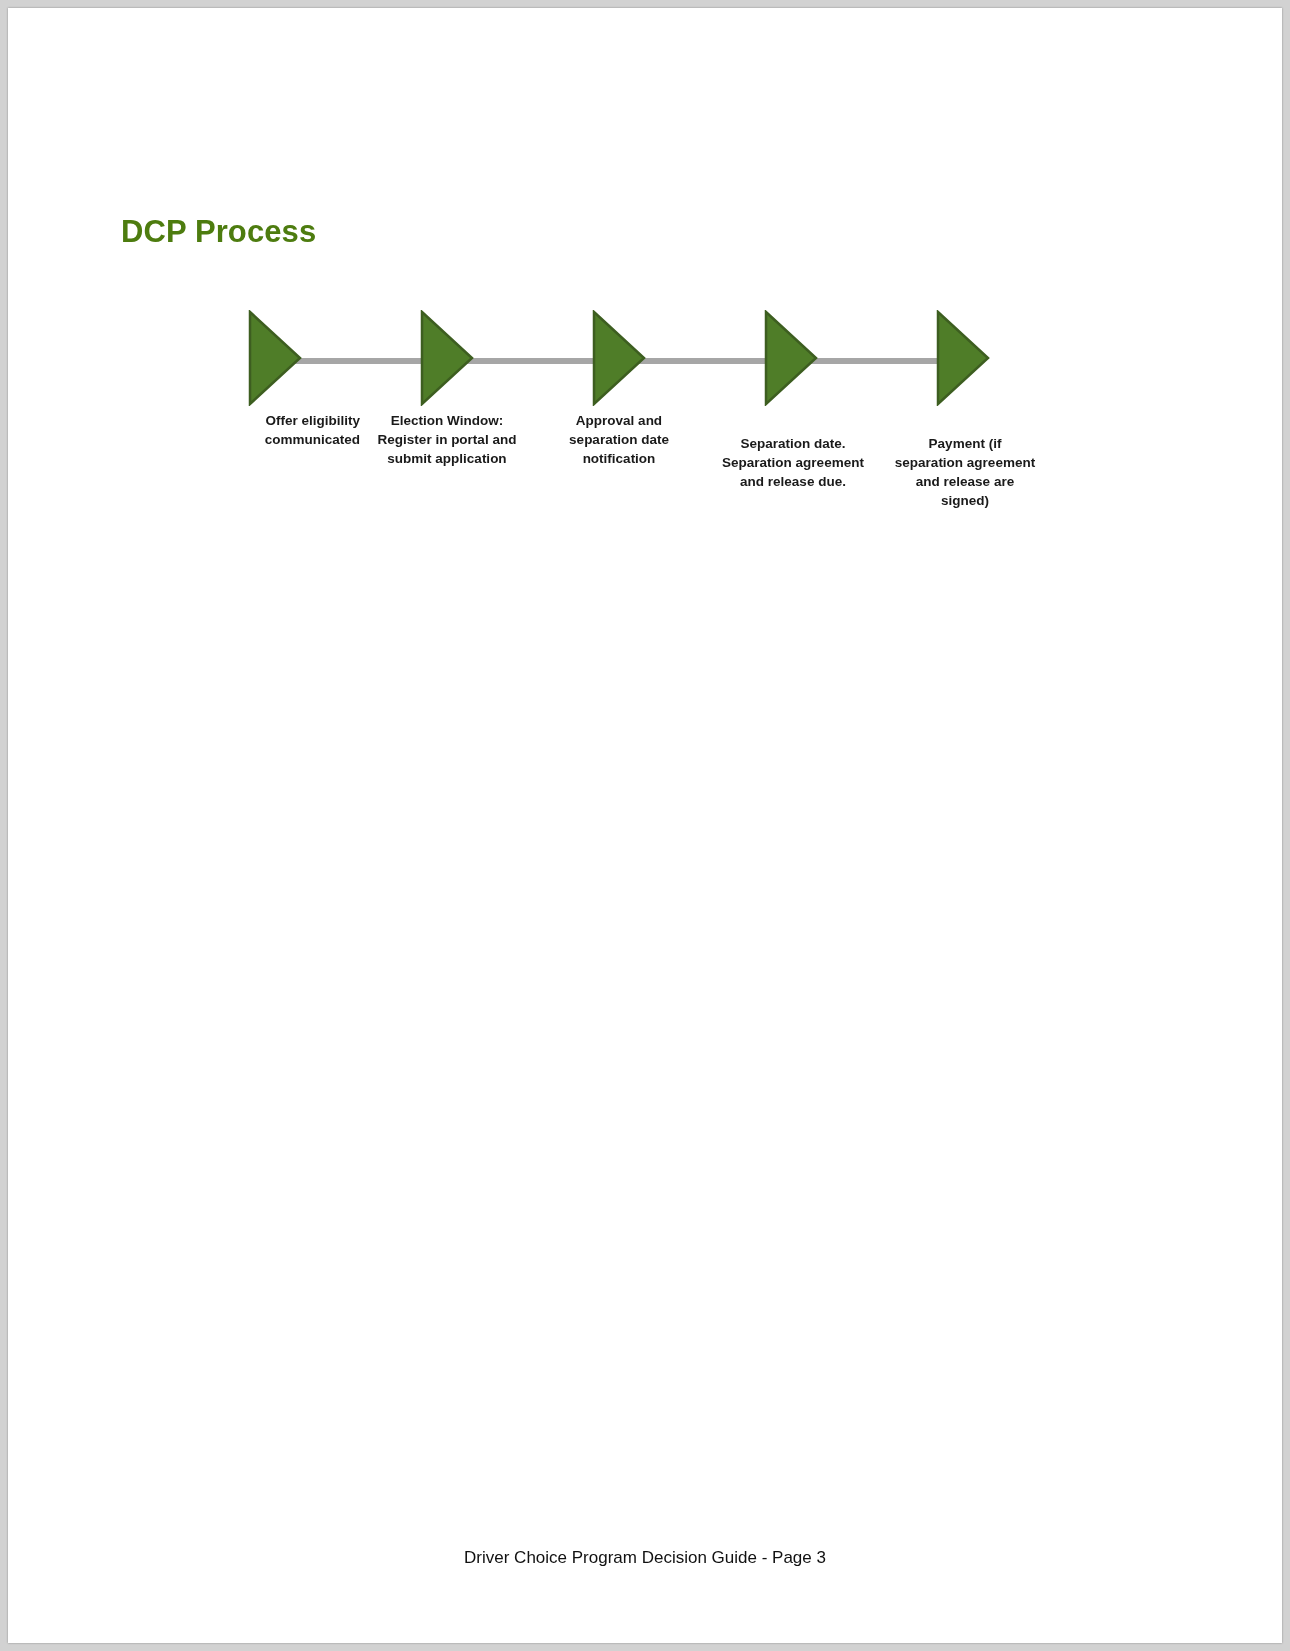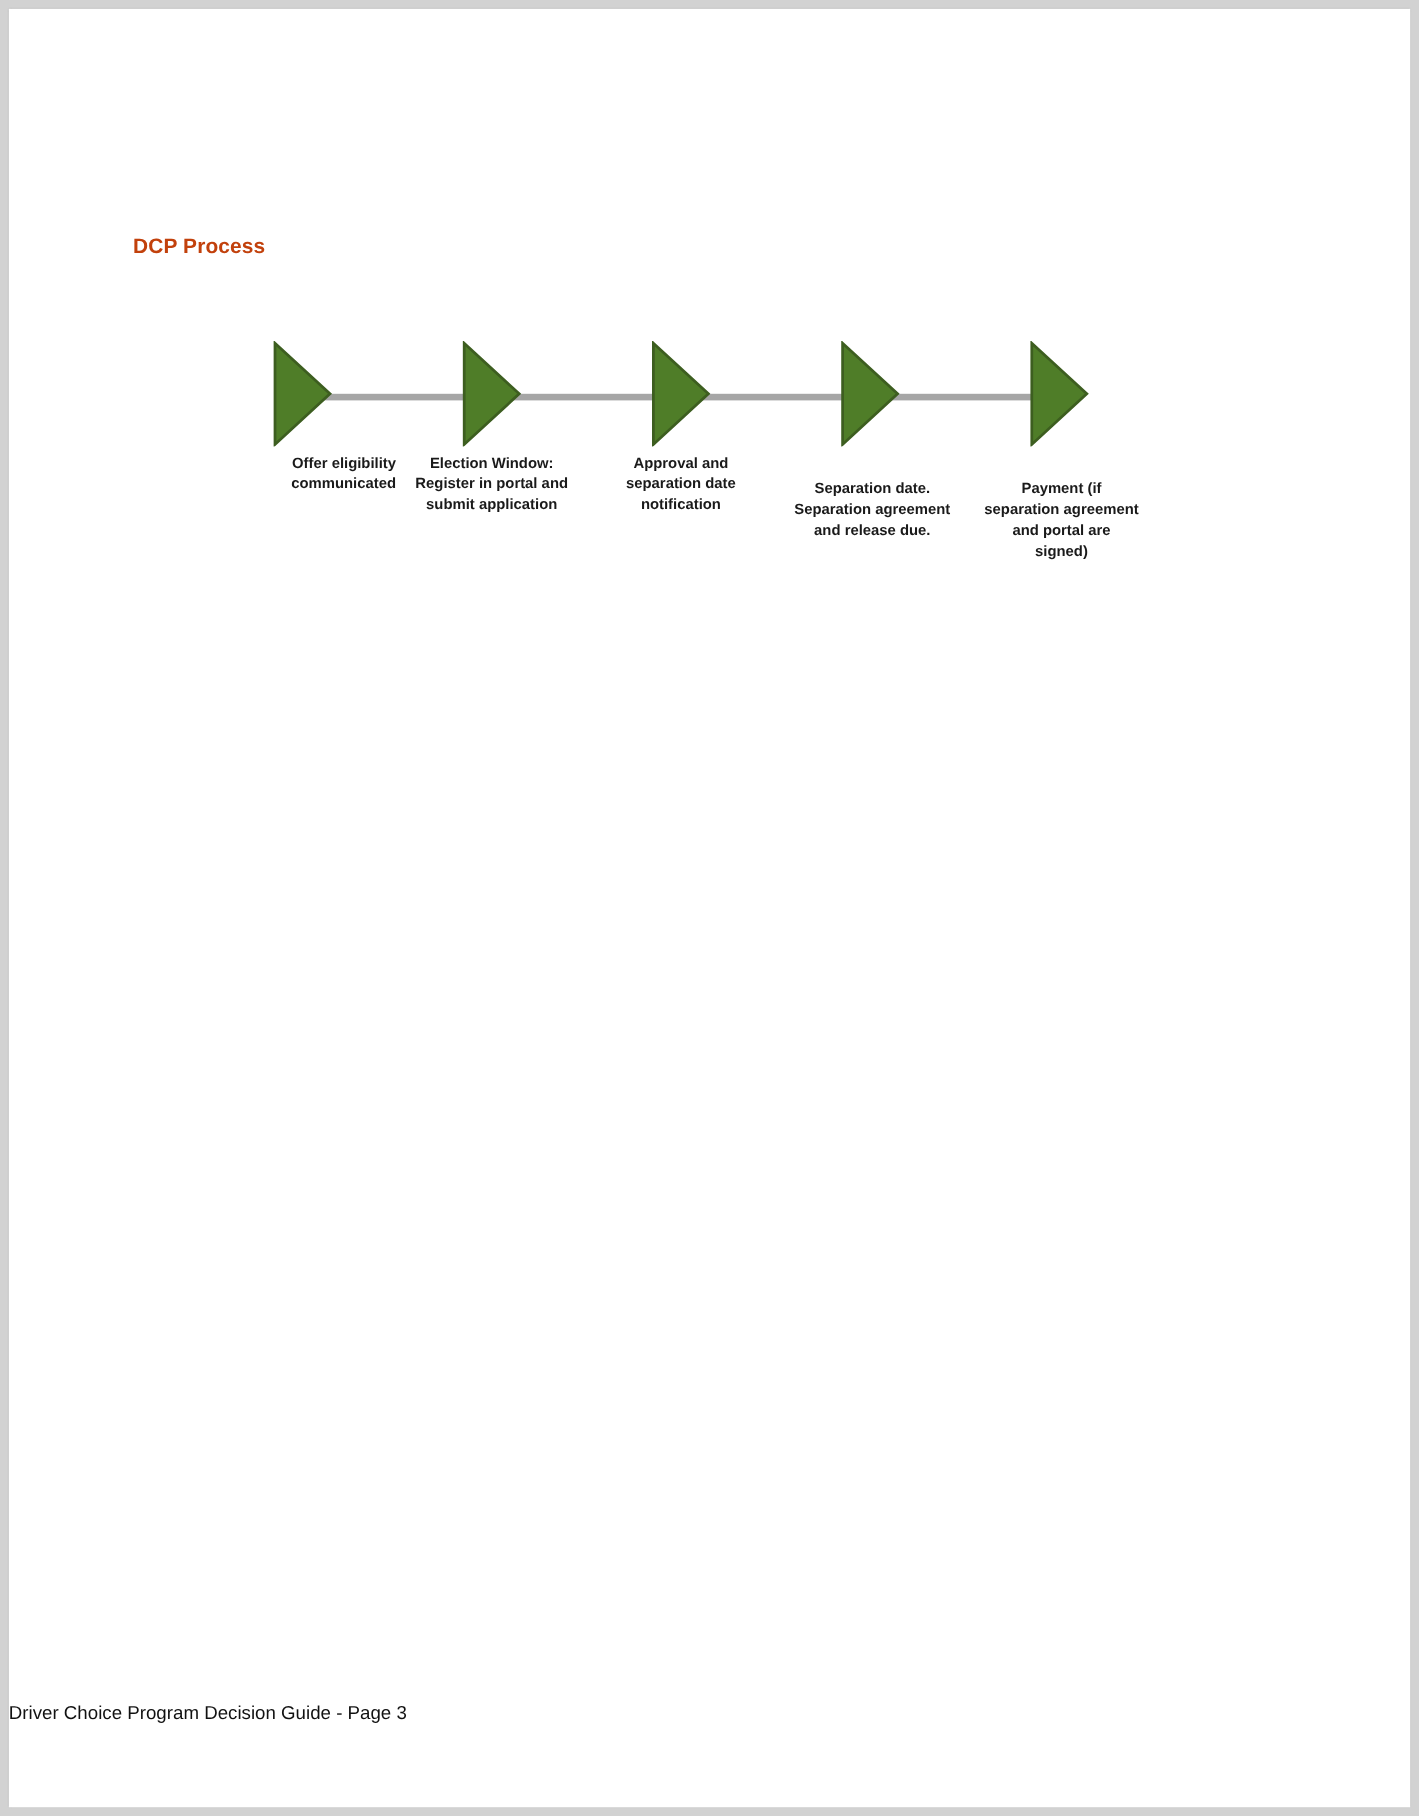--- a/index.html
+++ b/index.html
@@ -35,23 +35,23 @@
     background: #ffffff;
     box-sizing: border-box;
     box-shadow: 0 0 2px rgba(0,0,0,0.35);
   }
 
   
   .doc-heading {
     position: absolute;
     left: 113px;
     top: 206px;
-    font-size: 19px;
+    font-size: 31px;
     font-weight: bold;
-    color: #c2410c;
+    color: #4d7c0f;
     letter-spacing: 0.1px;
     white-space: nowrap;
   }
 
   
   .process-diagram {
     position: absolute;
     left: 180px;
     top: 290px;
     width: 900px;
@@ -118,20 +118,21 @@
     width: 186px;
     margin-left: -6px;
     margin-top: 36px;
   }
 
   .footer-text {
     position: absolute;
     left: 0;
     right: 0;
     top: 1540px;
+    text-align: center;
     font-size: 17px;
     color: #111111;
   }
 </style>
 </head>
 <body>
 
 <div class="viewer">
   <div class="page">
 
@@ -187,21 +188,21 @@
         </div>
 
         <div class="step step-4">
           <div class="arrow-wrap">
             <svg class="arrow-svg" width="54" height="96" viewBox="0 0 54 96">
               <polygon points="2,2 52,48 2,94" fill="#4f7d28" stroke="#3d5e20" stroke-width="2.5"></polygon>
             </svg>
           </div>
           <div class="step-label">Payment (if
 separation agreement
-and portal are
+and release are
 signed)</div>
         </div>
 
       </div>
     </div>
 
     <div class="footer-text">Driver Choice Program Decision Guide - Page 3</div>
 
   </div>
 </div>

